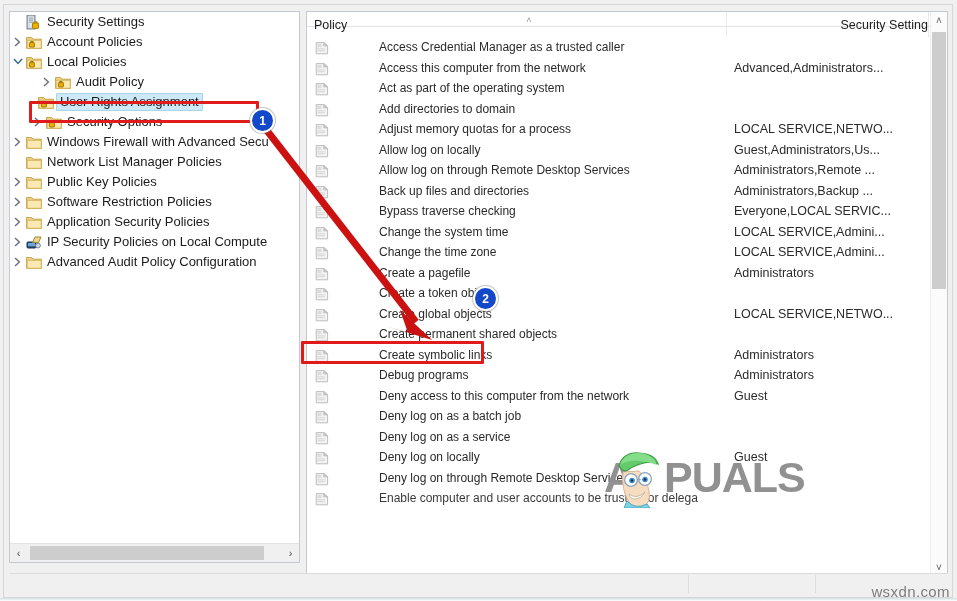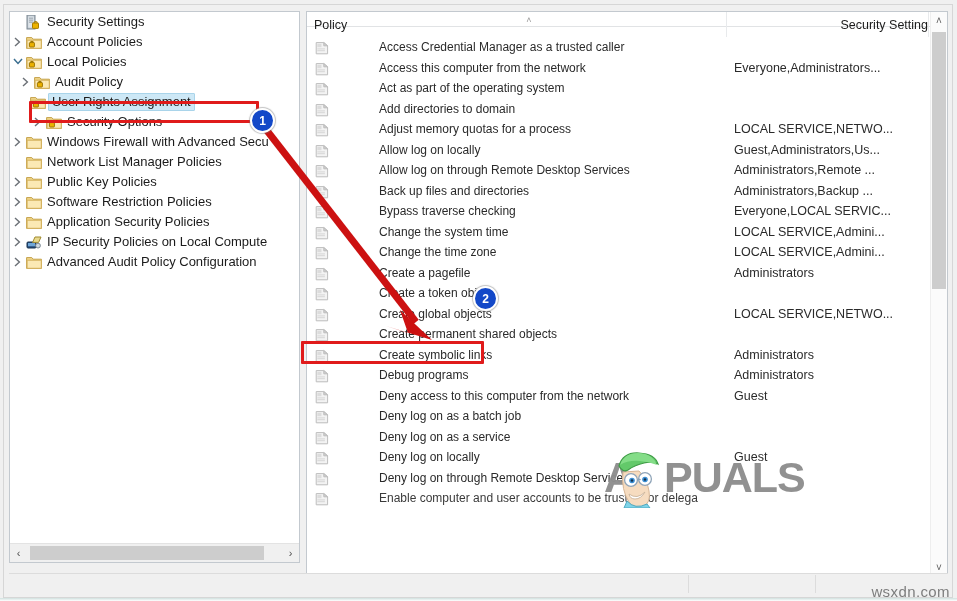--- a/index.html
+++ b/index.html
@@ -232,38 +232,38 @@
               <svg width="17" height="15" viewBox="0 0 17 15">
                 <path d="M0.6 2.6 h5.2 l1.4 1.6 h8.2 v9.2 h-14.8 z" fill="#f1d78b" stroke="#c4a14a"></path>
                 <path d="M1.1 5.2 h14.2 v8.1 h-14.2 z" fill="#fbe9b4" stroke="#d3b05c"></path>
                 <rect x="3.4" y="7.6" width="5" height="4.4" rx="0.6" fill="#ecb200" stroke="#9e7500"></rect>
                 <path d="M4.5 7.8 a1.4 1.4 0 0 1 2.8 0" fill="none" stroke="#9e7500" stroke-width="1.1"></path>
               </svg>
             </span>
             <span class="lbl">Local Policies</span>
           </div>
 
-          <div class="tree-row" style="padding-left:8px">
+          <div class="tree-row" style="padding-left:29px">
             <span class="chev">
               <svg width="9" height="10" viewBox="0 0 9 10">
                   <path d="M2 1 L6.4 5 L2 9" fill="none" stroke="#6b7076" stroke-width="1.4"></path>
                 </svg>
             </span>
             <span class="ic">
               <svg width="17" height="15" viewBox="0 0 17 15">
                 <path d="M0.6 2.6 h5.2 l1.4 1.6 h8.2 v9.2 h-14.8 z" fill="#f1d78b" stroke="#c4a14a"></path>
                 <path d="M1.1 5.2 h14.2 v8.1 h-14.2 z" fill="#fbe9b4" stroke="#d3b05c"></path>
                 <rect x="3.4" y="7.6" width="5" height="4.4" rx="0.6" fill="#ecb200" stroke="#9e7500"></rect>
                 <path d="M4.5 7.8 a1.4 1.4 0 0 1 2.8 0" fill="none" stroke="#9e7500" stroke-width="1.1"></path>
               </svg>
             </span>
             <span class="lbl">Audit Policy</span>
           </div>
 
-          <div class="tree-row selected" style="padding-left:4px">
+          <div class="tree-row selected" style="padding-left:12px">
             <span class="chev"></span>
             <span class="ic">
               <svg width="17" height="15" viewBox="0 0 17 15">
                 <path d="M0.6 2.6 h5.2 l1.4 1.6 h8.2 v9.2 h-14.8 z" fill="#f1d78b" stroke="#c4a14a"></path>
                 <path d="M1.1 5.2 h14.2 v8.1 h-14.2 z" fill="#fbe9b4" stroke="#d3b05c"></path>
                 <rect x="3.4" y="7.6" width="5" height="4.4" rx="0.6" fill="#ecb200" stroke="#9e7500"></rect>
                 <path d="M4.5 7.8 a1.4 1.4 0 0 1 2.8 0" fill="none" stroke="#9e7500" stroke-width="1.1"></path>
               </svg>
             </span>
             <span class="lbl">User Rights Assignment</span>
@@ -422,21 +422,21 @@
             </div>
             <div class="lv-row">
               <span class="pic"><svg width="14" height="14" viewBox="0 0 14 14">
                   <path d="M1.2 1.6 h7.6 l3.8 3.2 v8 h-11.4 z" fill="#f3f3f3" stroke="#bdbdbd"></path>
                   <path d="M2.3 2.8 h4.2 v3.4 h-4.2 z" fill="#dcdcdc"></path>
                   <path d="M2.3 7.4 h7.6 v1 h-7.6 z" fill="#d5d5d5"></path>
                   <path d="M2.3 9.2 h7.6 v1 h-7.6 z" fill="#d5d5d5"></path>
                   <path d="M8.8 1.6 l3.8 3.2 h-3.8 z" fill="#cfcfcf" stroke="#bdbdbd"></path>
                 </svg></span>
               <span class="pname">Access this computer from the network</span>
-              <span class="pset">Everyone,Administrators...</span>
+              <span class="pset">Advanced,Administrators...</span>
             </div>
             <div class="lv-row">
               <span class="pic"><svg width="14" height="14" viewBox="0 0 14 14">
                   <path d="M1.2 1.6 h7.6 l3.8 3.2 v8 h-11.4 z" fill="#f3f3f3" stroke="#bdbdbd"></path>
                   <path d="M2.3 2.8 h4.2 v3.4 h-4.2 z" fill="#dcdcdc"></path>
                   <path d="M2.3 7.4 h7.6 v1 h-7.6 z" fill="#d5d5d5"></path>
                   <path d="M2.3 9.2 h7.6 v1 h-7.6 z" fill="#d5d5d5"></path>
                   <path d="M8.8 1.6 l3.8 3.2 h-3.8 z" fill="#cfcfcf" stroke="#bdbdbd"></path>
                 </svg></span>
               <span class="pname">Act as part of the operating system</span>

